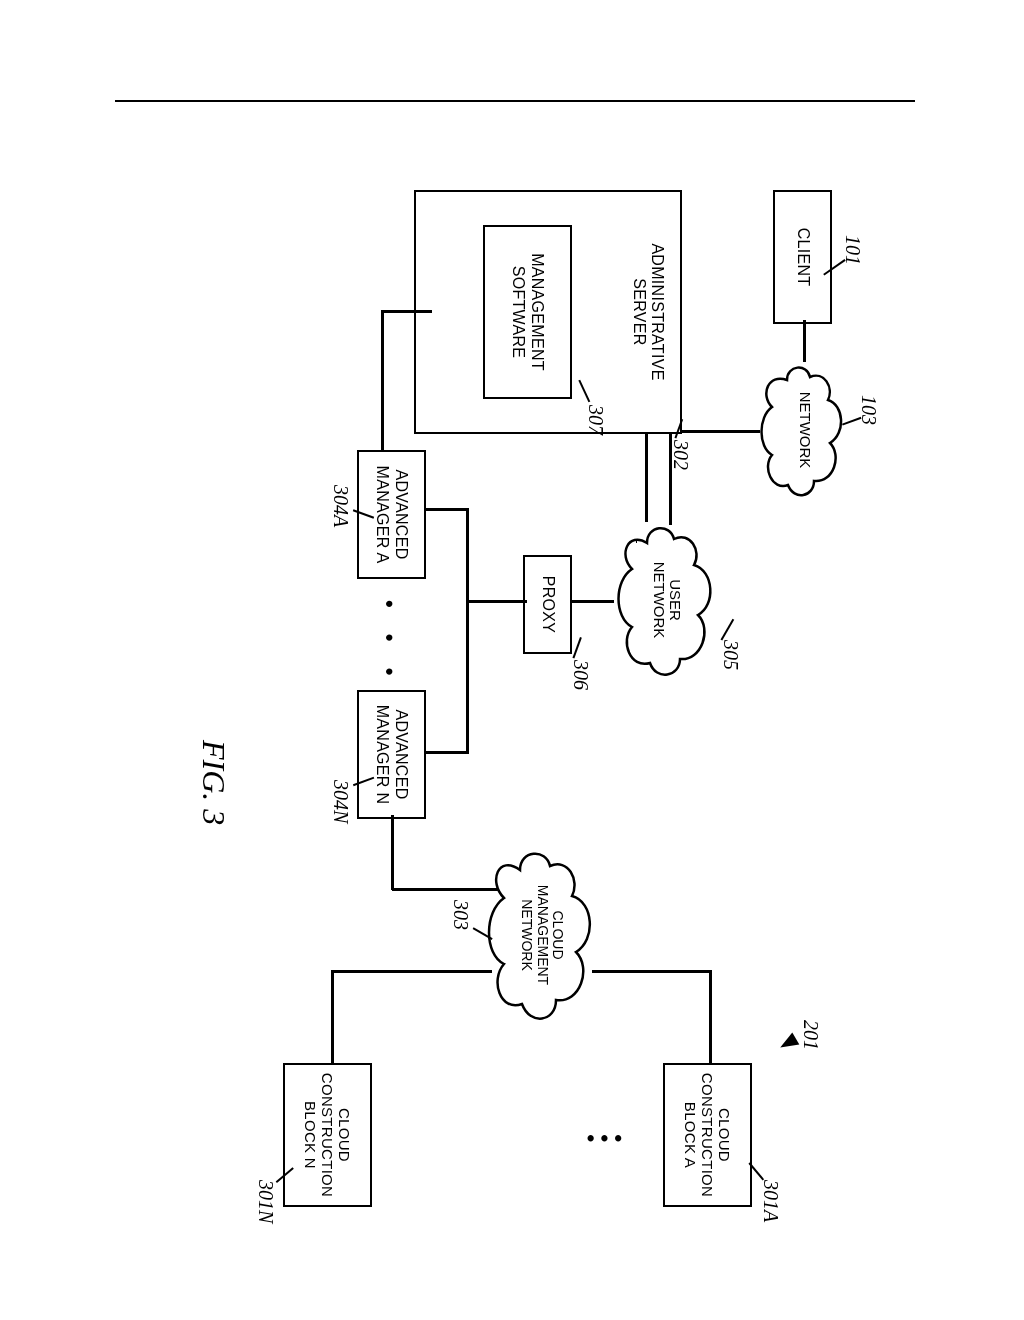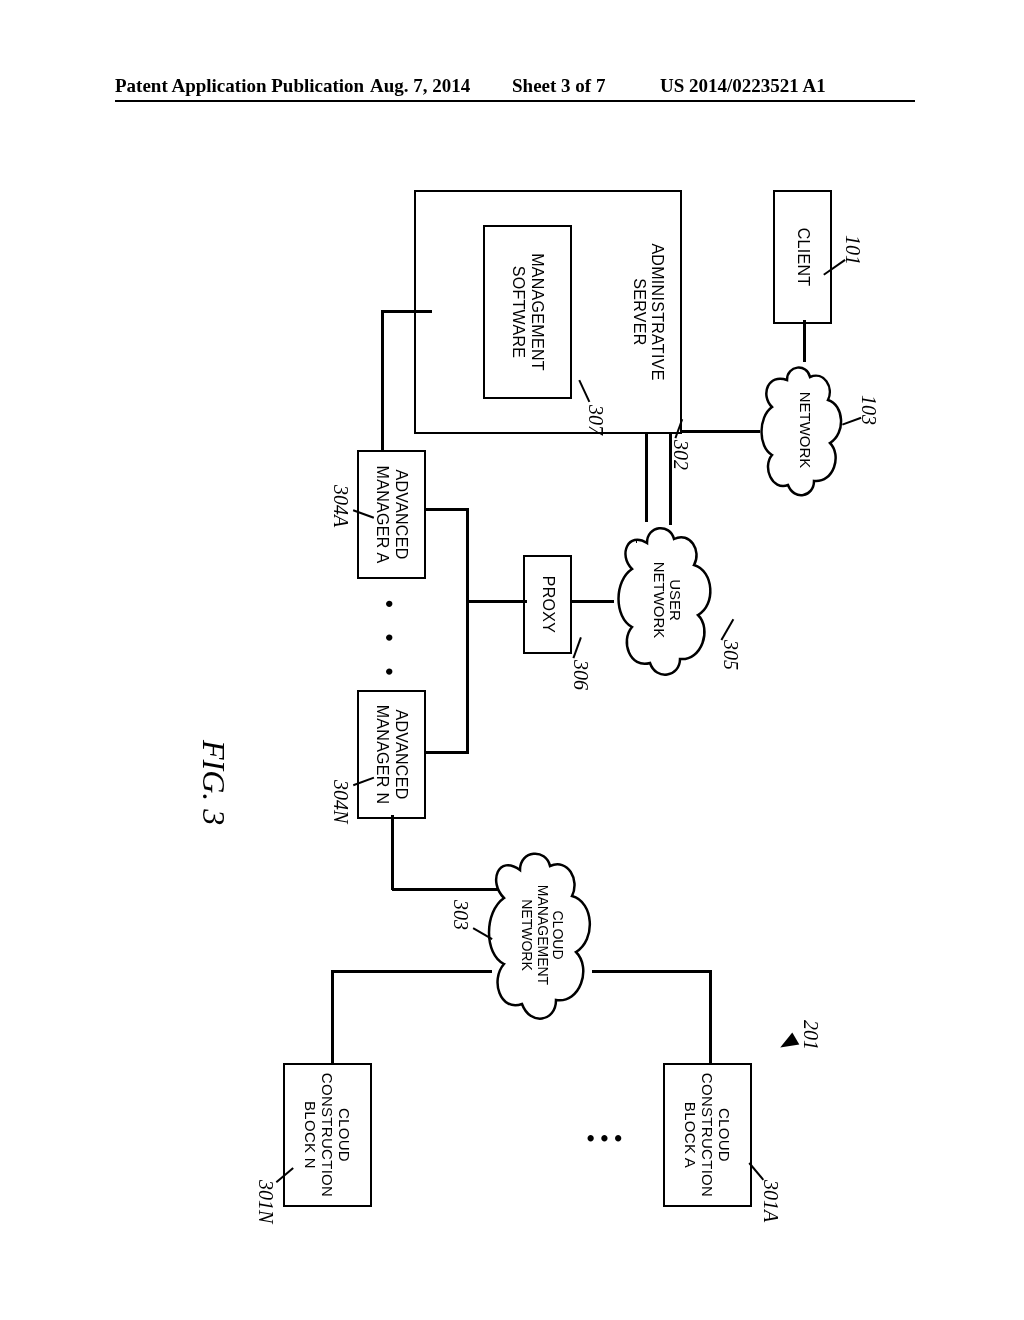--- a/index.html
+++ b/index.html
@@ -124,26 +124,20 @@
 
   
   .lead { position: absolute; background:#000; height:1.6px; transform-origin: left center; }
 
 </style>
 </head>
 <body>
 
 <div class="page">
 
-  <div class="hdr">
-    <span class="left">Patent Application Publication</span>
-    <span class="center">Aug. 7, 2014</span>
-    <span class="sheet">Sheet 3 of 7</span>
-    <span class="right">US 2014/0223521 A1</span>
-  </div>
   <div class="hrule"></div>
 
   <div class="canvas-wrap">
     <div class="canvas">
 
       <div class="box" style="left:10px; top:60px; width:130px; height:55px;">
         <span>CLIENT</span>
       </div>
       <span class="lbl" style="left:55px; top:28px;">101</span>
       <div class="lead" style="left:80px; top:46px; width:26px; transform:rotate(55deg);"></div>

